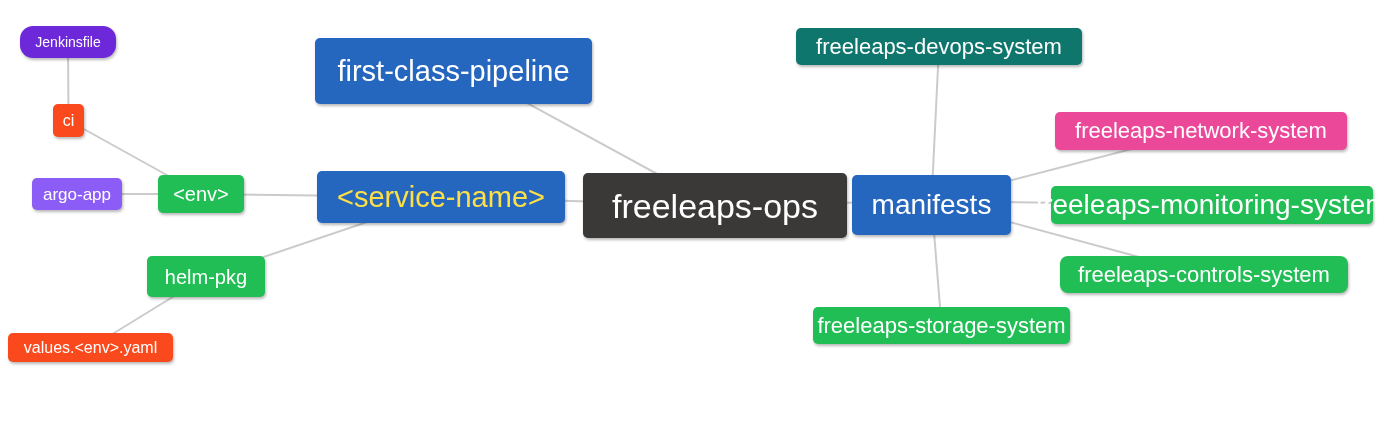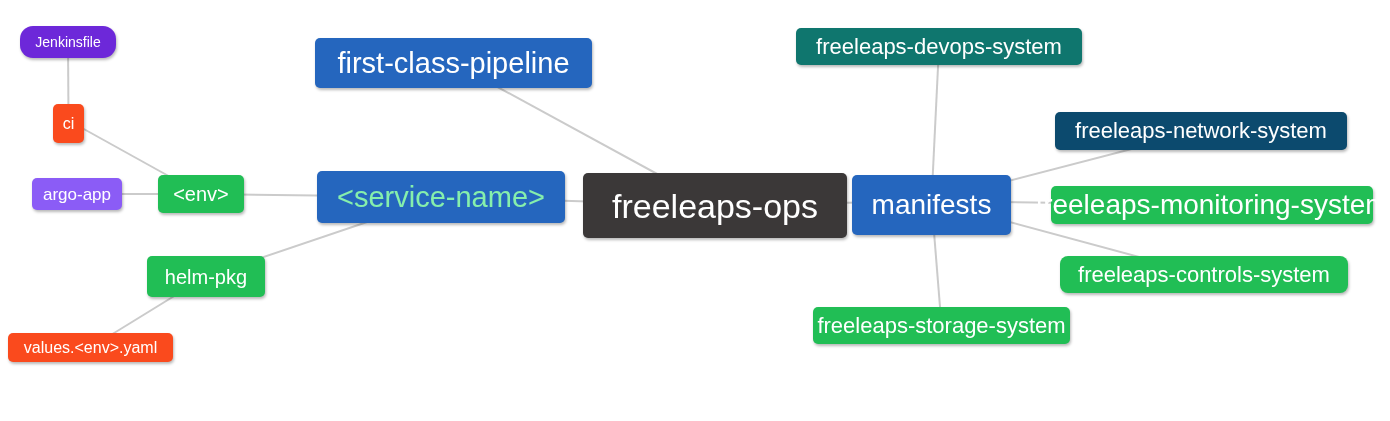--- a/index.html
+++ b/index.html
@@ -54,28 +54,28 @@
       <line x1="453.5" y1="63" x2="715" y2="205.5" stroke="#CBCBCB" stroke-width="2"></line>
       <line x1="715" y1="205.5" x2="931.5" y2="201" stroke="#CBCBCB" stroke-width="2"></line>
       <line x1="931.5" y1="201" x2="939" y2="46.5" stroke="#CBCBCB" stroke-width="2"></line>
       <line x1="931.5" y1="201" x2="1201" y2="131" stroke="#CBCBCB" stroke-width="2"></line>
       <line x1="931.5" y1="201" x2="1212" y2="205" stroke="#CBCBCB" stroke-width="2"></line>
       <line x1="931.5" y1="201" x2="1204" y2="274.5" stroke="#CBCBCB" stroke-width="2"></line>
       <line x1="931.5" y1="201" x2="941.5" y2="325.5" stroke="#CBCBCB" stroke-width="2"></line>
     </svg>
   <div id="nodes-layer">
       <div class="mm-node" style="left: 20px; top: 26px; width: 96px; height: 32px; font-size: 14px; background: #6d28d9; color: rgb(255, 255, 255); border-radius: 13px;">Jenkinsfile</div>
-      <div class="mm-node" style="left: 53px; top: 104px; width: 31px; height: 39px; font-size: 16px; background: rgb(250, 74, 29); color: rgb(255, 255, 255);">ci</div>
+      <div class="mm-node" style="left: 53px; top: 104px; width: 31px; height: 33px; font-size: 16px; background: rgb(250, 74, 29); color: rgb(255, 255, 255);">ci</div>
       <div class="mm-node" style="left: 32px; top: 178px; width: 90px; height: 32px; font-size: 17px; background: #8b5cf6; color: rgb(255, 255, 255);">argo-app</div>
       <div class="mm-node" style="left: 158px; top: 175px; width: 86px; height: 38px; font-size: 20px; background: rgb(33, 190, 85); color: rgb(255, 255, 255);">&lt;env&gt;</div>
-      <div class="mm-node" style="left: 317px; top: 171px; width: 248px; height: 52px; font-size: 29px; background: rgb(37, 102, 190); color: #86efac;">&lt;service-name&gt;</div>
-      <div class="mm-node" style="left: 315px; top: 38px; width: 277px; height: 50px; font-size: 29px; background: rgb(37, 102, 190); color: rgb(255, 255, 255);">first-class-pipeline</div>
+      <div class="mm-node" style="left: 317px; top: 171px; width: 248px; height: 52px; font-size: 29px; background: rgb(37, 102, 190); color: #fde047;">&lt;service-name&gt;</div>
+      <div class="mm-node" style="left: 315px; top: 38px; width: 277px; height: 66px; font-size: 29px; background: rgb(37, 102, 190); color: rgb(255, 255, 255);">first-class-pipeline</div>
       <div class="mm-node" style="left: 583px; top: 173px; width: 264px; height: 65px; font-size: 34px; background: rgb(59, 56, 56); color: rgb(255, 255, 255);">freeleaps-ops</div>
       <div class="mm-node" style="left: 852px; top: 175px; width: 159px; height: 60px; font-size: 28px; background: rgb(37, 102, 190); color: rgb(255, 255, 255);">manifests</div>
       <div class="mm-node" style="left: 796px; top: 28px; width: 286px; height: 37px; font-size: 22px; background: #0f766e; color: rgb(255, 255, 255);">freeleaps-devops-system</div>
-      <div class="mm-node" style="left: 1055px; top: 112px; width: 292px; height: 38px; font-size: 22px; background: #0c4a6e; color: rgb(255, 255, 255);">freeleaps-network-system</div>
+      <div class="mm-node" style="left: 1055px; top: 112px; width: 292px; height: 38px; font-size: 22px; background: #ec4899; color: rgb(255, 255, 255);">freeleaps-network-system</div>
       <div class="mm-node" style="left: 1051px; top: 186px; width: 322px; height: 38px; font-size: 28px; background: rgb(33, 190, 85); color: rgb(255, 255, 255);">freeleaps-monitoring-system</div>
       <div class="mm-node" style="left: 1060px; top: 256px; width: 288px; height: 37px; font-size: 22px; background: rgb(33, 190, 85); color: rgb(255, 255, 255); border-radius: 8px;">freeleaps-controls-system</div>
       <div class="mm-node" style="left: 813px; top: 307px; width: 257px; height: 37px; font-size: 22px; background: rgb(33, 190, 85); color: rgb(255, 255, 255);">freeleaps-storage-system</div>
       <div class="mm-node" style="left: 147px; top: 256px; width: 118px; height: 41px; font-size: 20px; background: rgb(33, 190, 85); color: rgb(255, 255, 255);">helm-pkg</div>
       <div class="mm-node" style="left: 8px; top: 333px; width: 165px; height: 29px; font-size: 16px; background: rgb(250, 74, 29); color: rgb(255, 255, 255);">values.&lt;env&gt;.yaml</div>
     </div>
 </div>
 
 </body></html>

